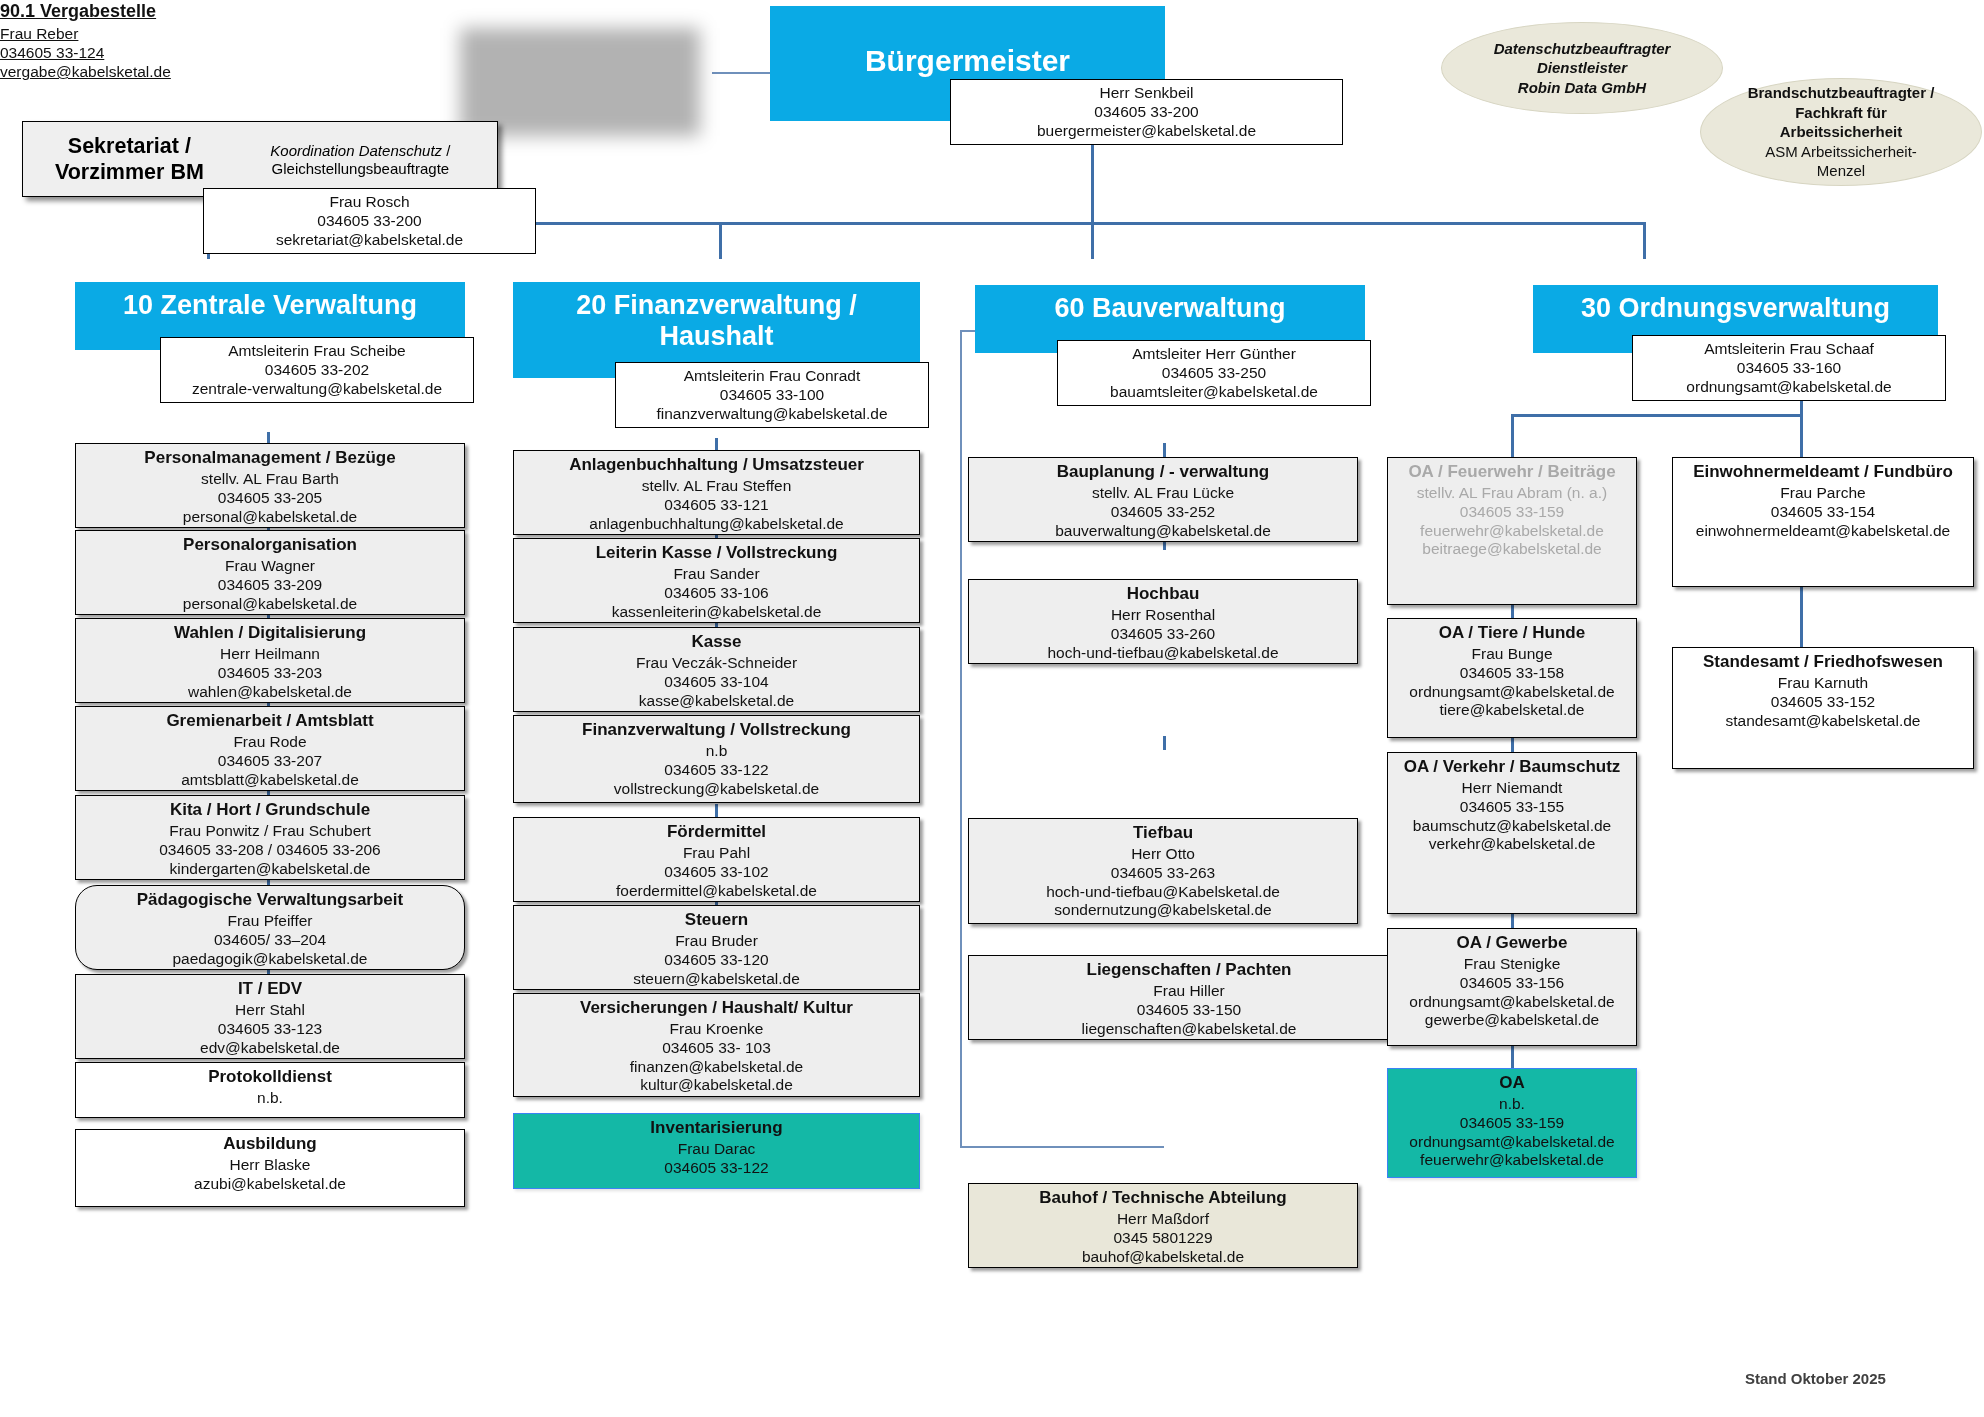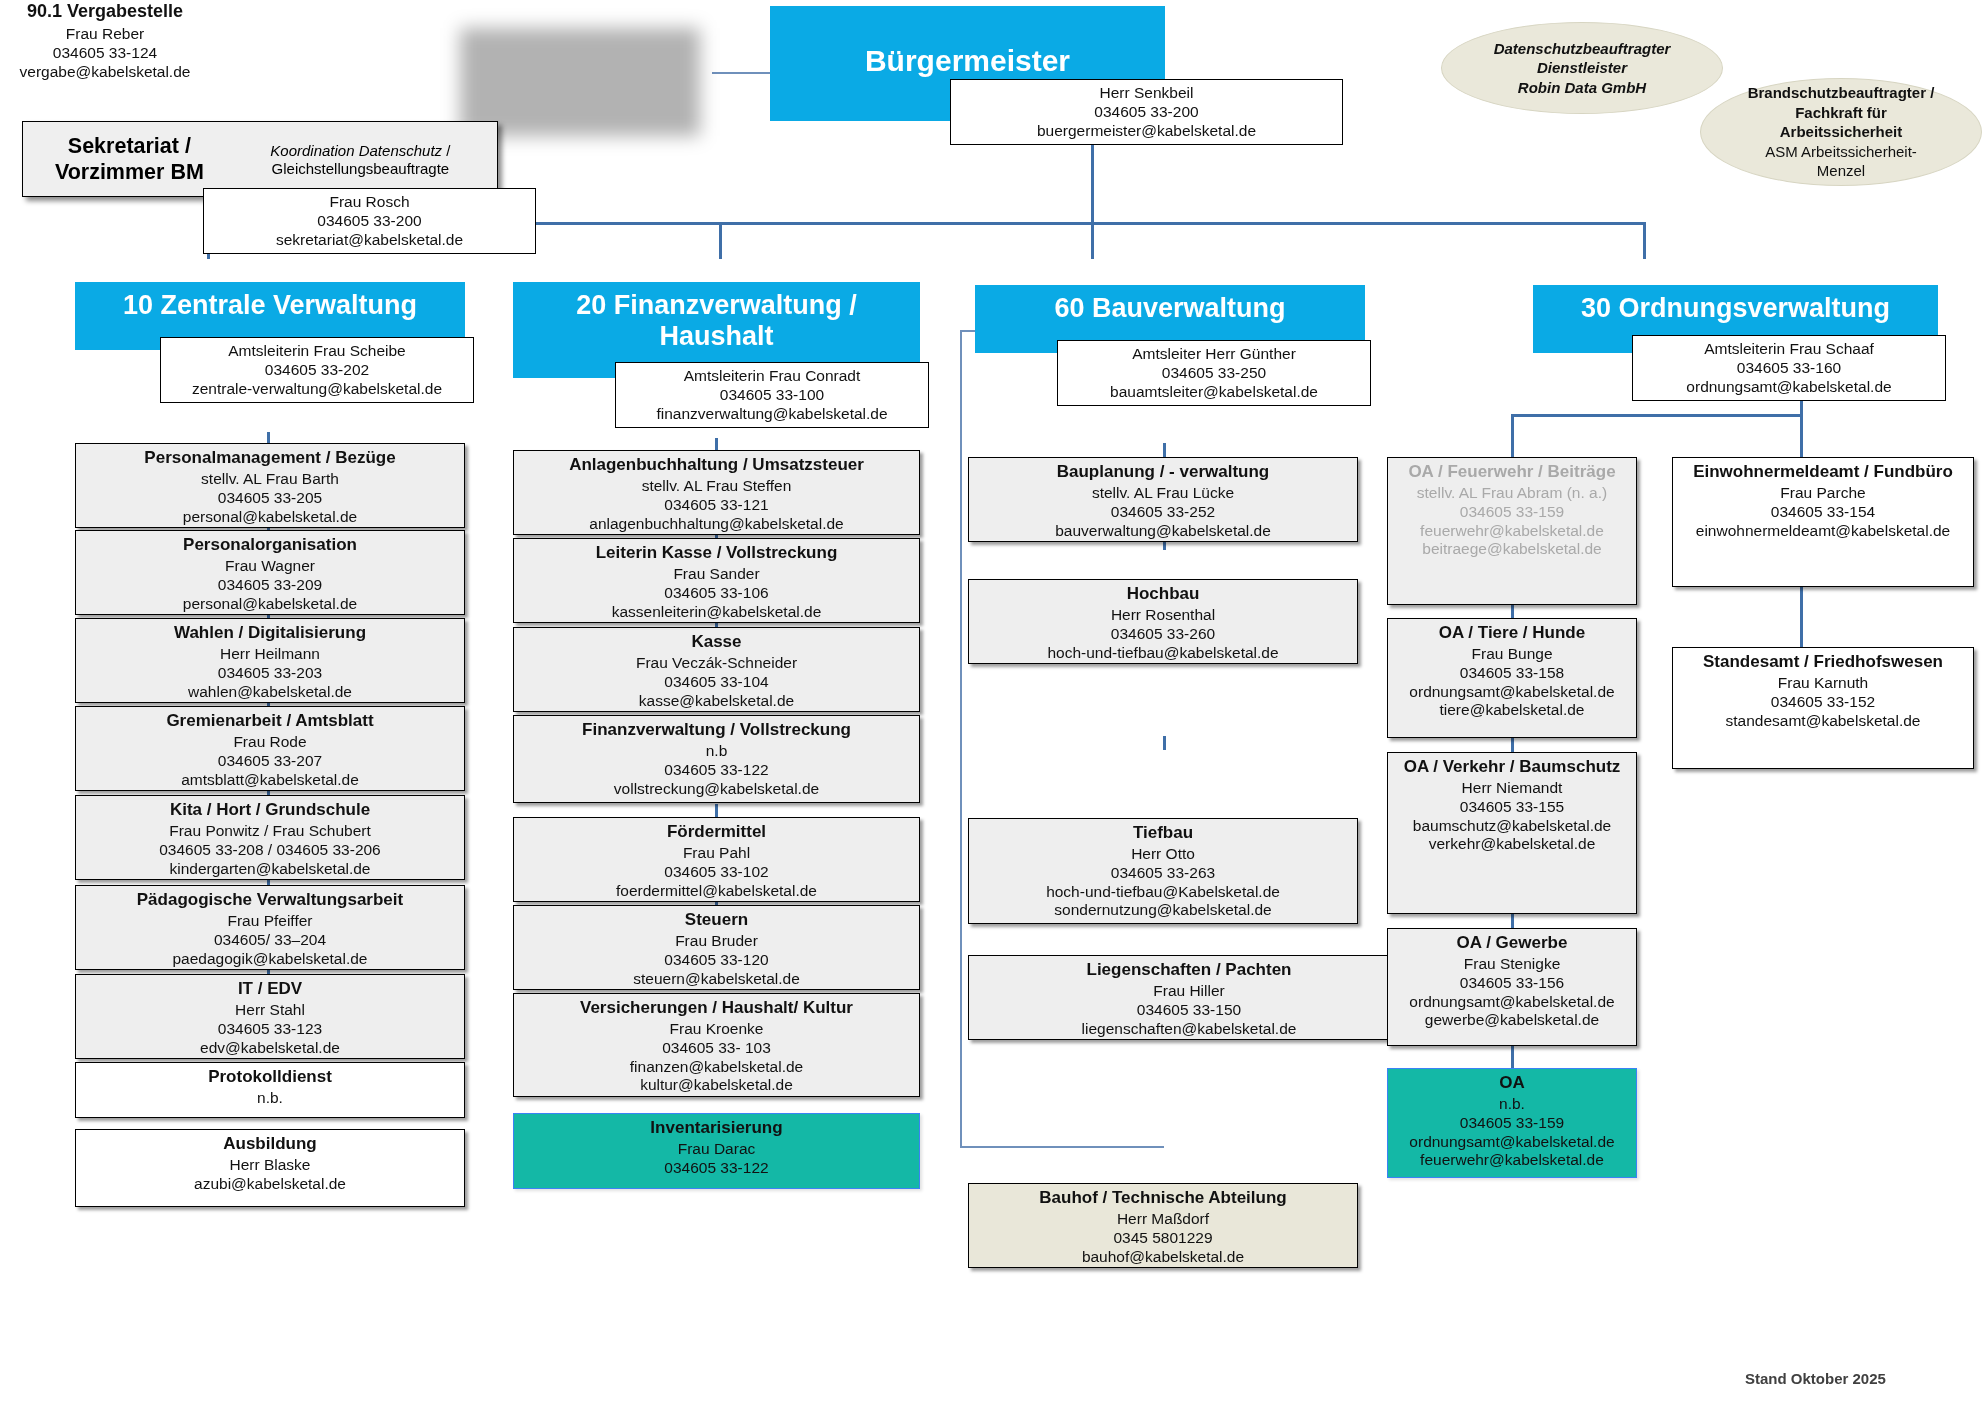--- a/index.html
+++ b/index.html
@@ -101,22 +101,23 @@
     display:flex;
     align-items:center;
     justify-content:center;
   }
   .hdrgrey .t { font-size:21.5px; font-weight:bold; color:#000; }
   .hdrgrey .sub { font-size:15px; color:#000; margin-top:2px; }
   .hdrgrey .sub i { font-style:italic; }
 
   
   .vergabe {
-    font-size:15.5px; color:#111; text-align:center; line-height:1.25;
+    font-size:15.5px; color:#111; text-align:left; line-height:1.25;
     z-index:9;
+    text-decoration:underline;
   }
   .vergabe .t { font-size:18px; font-weight:bold; display:block; margin-bottom:1px; }
 
   .shadowblob {
     position:absolute;
     background:rgba(0,0,0,0.30);
     filter:blur(9px);
     z-index:2;
   }
 
@@ -295,21 +296,21 @@
     <span>amtsblatt@kabelsketal.de</span>
   </div>
 
   <div class="node grey" style="left:75px; top:795px; width:390px; height:85px;">
     <span class="t">Kita / Hort / Grundschule</span>
     <span>Frau Ponwitz / Frau Schubert</span><br>
     <span>034605 33-208 / 034605 33-206</span><br>
     <span>kindergarten@kabelsketal.de</span>
   </div>
 
-  <div class="node grey" style="left:75px; top:885px; width:390px; height:85px;">
+  <div class="node grey" style="left:75px; top:885px; width:390px; height:85px;border-radius:22px;">
     <span class="t">Pädagogische Verwaltungsarbeit</span>
     <span>Frau Pfeiffer</span><br>
     <span>034605/ 33–204</span><br>
     <span>paedagogik@kabelsketal.de</span>
   </div>
 
   <div class="node grey" style="left:75px; top:974px; width:390px; height:85px;">
     <span class="t">IT / EDV</span>
     <span>Herr Stahl</span><br>
     <span>034605 33-123</span><br>

